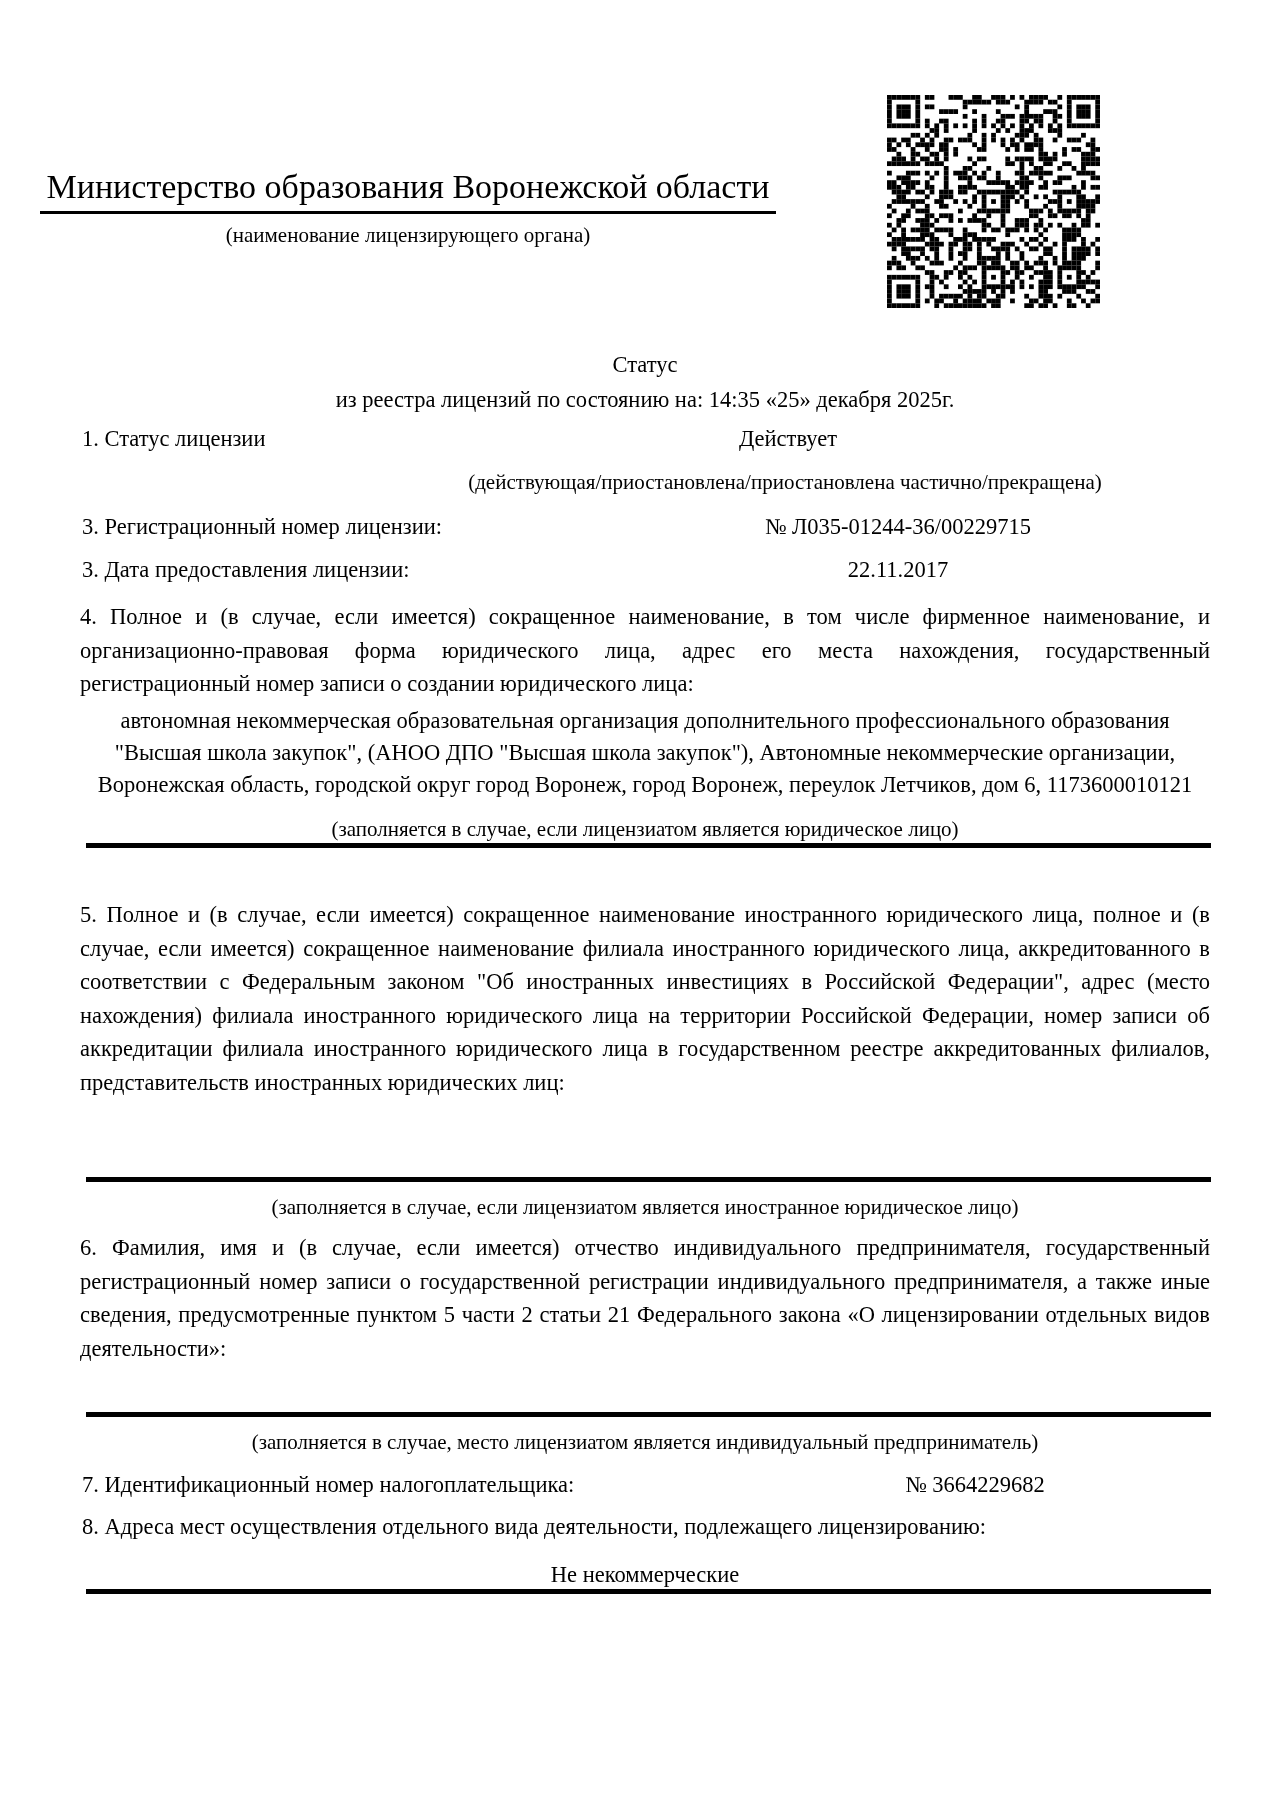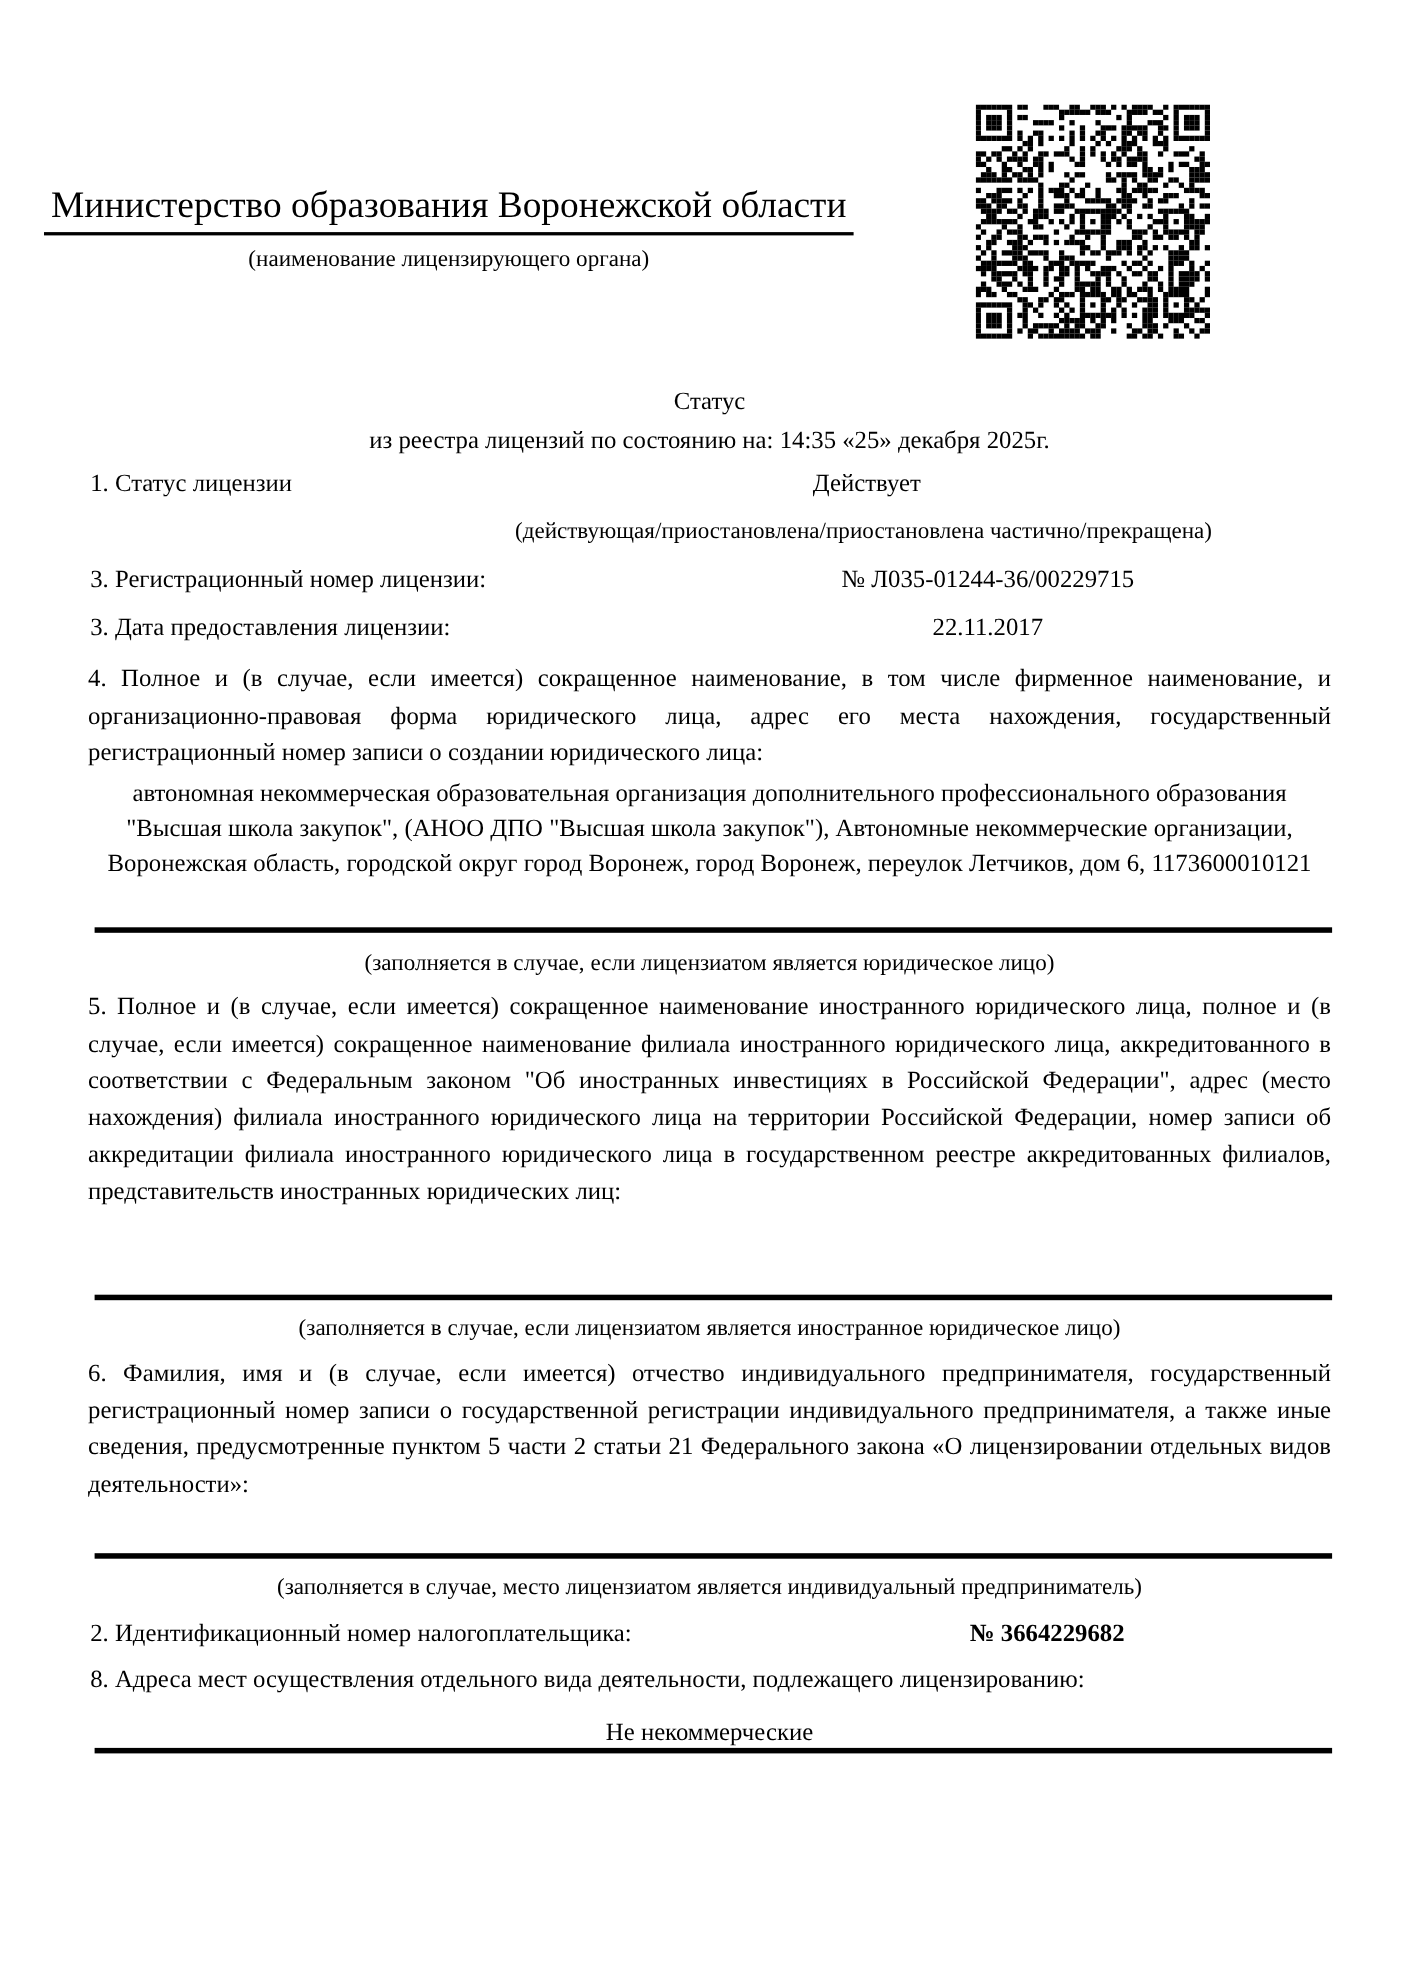--- a/index.html
+++ b/index.html
@@ -1054,35 +1054,35 @@
   </div>
 
   <div class="abs row" style="top:557px;">
     <span class="label">3. Дата предоставления лицензии:</span>
     <span class="value" style="left:898px;">22.11.2017</span>
   </div>
 
   <div class="abs para" style="top:600px;">4. Полное и (в случае, если имеется) сокращенное наименование, в том числе фирменное наименование, и организационно-правовая форма юридического лица, адрес его места нахождения, государственный регистрационный номер записи о создании юридического лица:</div>
   <div class="abs value-block" style="top:705px;">автономная некоммерческая образовательная организация дополнительного профессионального образования "Высшая школа закупок", (АНОО ДПО "Высшая школа закупок"), Автономные некоммерческие организации, Воронежская область, городской округ город Воронеж, город Воронеж, переулок Летчиков, дом 6, 1173600010121</div>
   <div class="abs divider" style="top:843px;"></div>
-  <div class="abs caption caption-center" style="top:863px;">(заполняется в случае, если лицензиатом является юридическое лицо)</div>
+  <div class="abs caption caption-center" style="top:817px;">(заполняется в случае, если лицензиатом является юридическое лицо)</div>
 
   <div class="abs para" style="top:898px;">5. Полное и (в случае, если имеется) сокращенное наименование иностранного юридического лица, полное и (в случае, если имеется) сокращенное наименование филиала иностранного юридического лица, аккредитованного в соответствии с Федеральным законом "Об иностранных инвестициях в Российской Федерации", адрес (место нахождения) филиала иностранного юридического лица на территории Российской Федерации, номер записи об аккредитации филиала иностранного юридического лица в государственном реестре аккредитованных филиалов, представительств иностранных юридических лиц:</div>
   <div class="abs value-block" style="top:1140px;"></div>
   <div class="abs divider" style="top:1177px;"></div>
   <div class="abs caption caption-center" style="top:1195px;">(заполняется в случае, если лицензиатом является иностранное юридическое лицо)</div>
 
   <div class="abs para" style="top:1231px;">6. Фамилия, имя и (в случае, если имеется) отчество индивидуального предпринимателя, государственный регистрационный номер записи о государственной регистрации индивидуального предпринимателя, а также иные сведения, предусмотренные пунктом 5 части 2 статьи 21 Федерального закона «О лицензировании отдельных видов деятельности»:</div>
   <div class="abs value-block" style="top:1375px;"></div>
   <div class="abs divider" style="top:1412px;"></div>
   <div class="abs caption caption-center" style="top:1430px;">(заполняется в случае, место лицензиатом является индивидуальный предприниматель)</div>
 
   <div class="abs row" style="top:1472px;">
-    <span class="label">2. Идентификационный номер налогоплательщика:</span>
-    <span class="value" style="left:952px;font-weight:bold;">№ 3664229682</span>
+    <span class="label">7. Идентификационный номер налогоплательщика:</span>
+    <span class="value" style="left:975px;">№ 3664229682</span>
   </div>
 
   <div class="abs row" style="top:1514px;">
     <span class="label">8. Адреса мест осуществления отдельного вида деятельности, подлежащего лицензированию:</span>
   </div>
   <div class="abs value-block" style="top:1559px;">Не некоммерческие</div>
   <div class="abs divider" style="top:1589px;"></div>
 
 </div>
 

